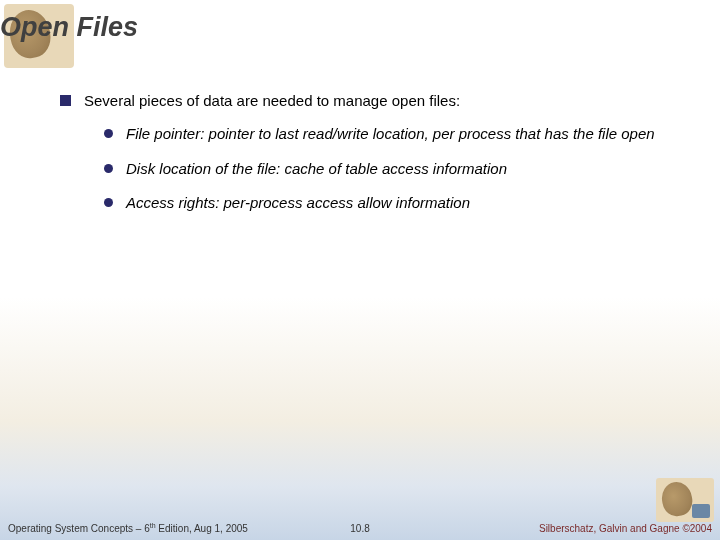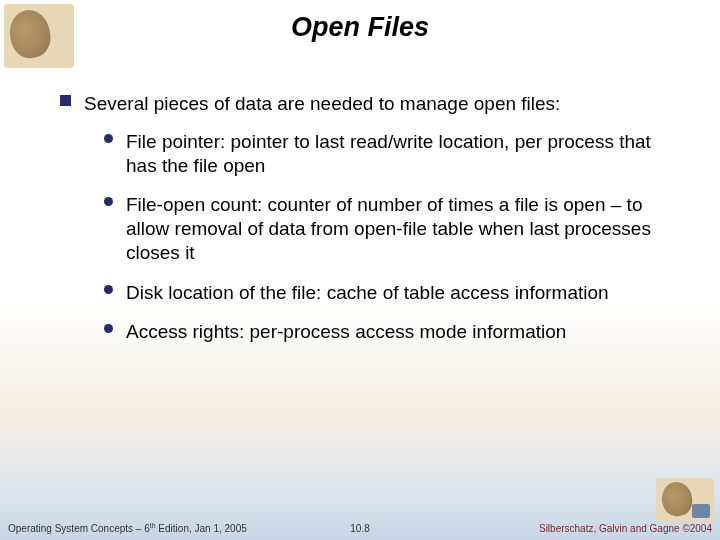--- a/index.html
+++ b/index.html
@@ -66,52 +66,53 @@
     right: 4px; bottom: 4px;
     width: 18px; height: 14px;
     background: #6a87a5;
     border-radius: 2px;
   }
   .title {
     position: absolute;
     top: 12px;
     left: 0;
     width: 100%;
-    text-align: center;
+    text-align: left;
     font-size: 27px;
     font-weight: bold;
     font-style: italic;
-    color: #000000;
+    color: #404040;
   }
   .content {
     position: absolute;
     top: 92px;
     left: 60px;
     right: 40px;
-    font-size: 19px;
+    font-size: 15px;
     color: #000;
     line-height: 1.25;
   }
   .lvl1 {
     position: relative;
     padding-left: 24px;
     margin-bottom: 14px;
   }
   .lvl1::before {
     content: "";
     position: absolute;
     left: 0;
     top: 3px;
     width: 11px;
     height: 11px;
     background: #2a2a6a;
   }
   .lvl2-group {
     margin-left: 44px;
     margin-top: 6px;
+    font-style: italic;
   }
   .lvl2 {
     position: relative;
     padding-left: 22px;
     margin-bottom: 16px;
   }
   .lvl2::before {
     content: "";
     position: absolute;
     left: 0;
@@ -162,34 +163,31 @@
 
   <div class="content">
     <div class="lvl1">
       <span>Several pieces of data are needed to manage open files:</span>
     </div>
     <div class="lvl2-group">
       <div class="lvl2">
         <span>File pointer:  pointer to last read/write location, per process that has the file open</span>
       </div>
       <div class="lvl2">
-        <span>File-open count: counter of number of times a file is open – to allow removal of data from open-file table when last processes closes it</span>
-      </div>
-      <div class="lvl2">
         <span>Disk location of the file: cache of table access information</span>
       </div>
       <div class="lvl2">
-        <span>Access rights: per-process access mode information</span>
+        <span>Access rights: per-process access allow information</span>
       </div>
     </div>
   </div>
 
   <div class="logo-br"></div>
 
   <div class="footer">
     <div class="footer-left">
-      <span>Operating System Concepts – 6</span><sup>th</sup><span> Edition, Jan 1, 2005</span>
+      <span>Operating System Concepts – 6</span><sup>th</sup><span> Edition, Aug 1, 2005</span>
     </div>
     <div class="footer-center">10.8</div>
     <div class="footer-right">Silberschatz, Galvin and Gagne ©2004</div>
   </div>
 
 </div>
 
 </body></html>

